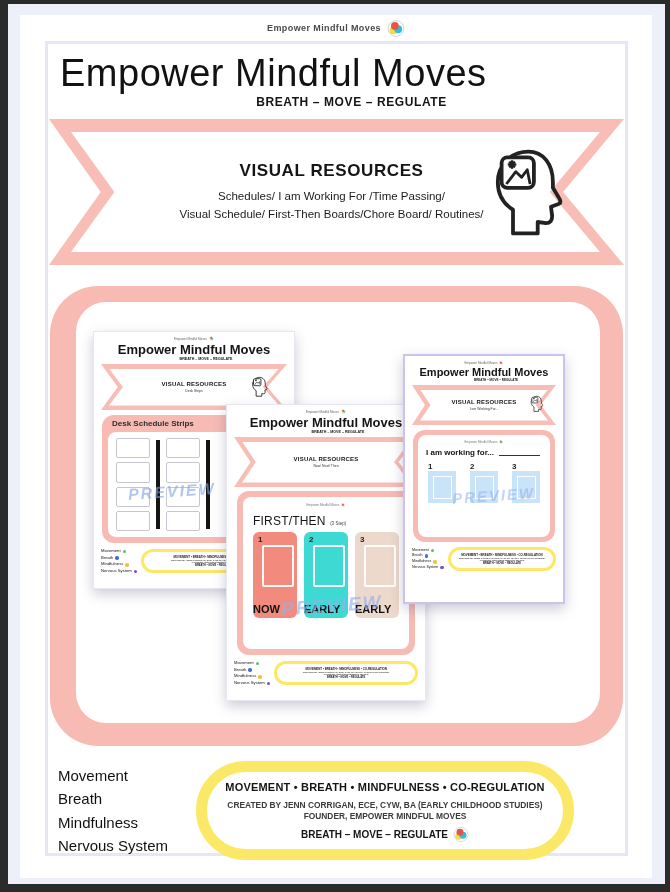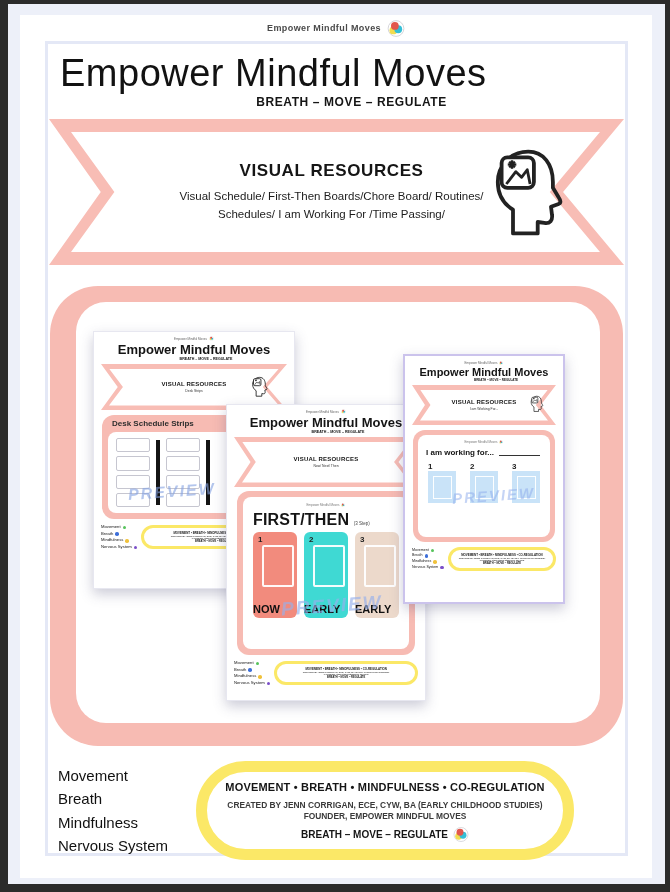--- a/index.html
+++ b/index.html
@@ -51,34 +51,34 @@
   .ribbon-mini .ribbon-content { padding:0 26px; }
   .ribbon-mini .banner-title { font-size:6px; margin-bottom:2px; letter-spacing:.2px; }
   .ribbon-mini .banner-sub { font-size:3.4px; color:#333; }
   .head-icon-s1 { position:absolute; right:16px; top:12px; }
   .head-icon-s3 { position:absolute; right:10px; top:10px; }
 
   .s-ring { position:relative; background:#f7bbb3; border-radius:12px; }
   .s-ring-inner { position:absolute; background:#fff; border-radius:8px; overflow:hidden; }
 
   
-  .s1-ring { margin:5px 8px 0; height:104px; }
+  .s1-ring { margin:5px 8px 0; height:128px; }
   .s1-heading { position:absolute; left:10px; top:4px; font-size:8px; font-weight:600; color:#2e2e2e; z-index:2; }
   .s1-inner { left:6px; right:6px; top:17px; bottom:6px; display:flex; gap:6px; padding:6px 8px; }
   .s1-col { width:34px; display:flex; flex-direction:column; gap:4px; }
   .s1-box { flex:1; background:#fff; border:1px solid #c6c6d0; border-radius:2px; }
   .s1-bar { width:4px; background:#141414; margin:2px 0; }
 
   
   .s2-ring { margin:4px 10px 0; height:164px; }
   .s2-inner { inset:6px; padding:4px 6px 0; }
   .s2-brandline { display:flex; align-items:center; justify-content:center; gap:2px; height:8px; }
   .s2-brandline span { font-size:3px; color:#777; }
   .s2-head { margin:2px 0 3px 4px; }
-  .s2-head .ft { font-size:16px; font-weight:700; letter-spacing:.2px; }
+  .s2-head .ft { font-size:12px; font-weight:400; letter-spacing:.2px; }
   .s2-head .ft-sub { font-size:4.5px; color:#444; }
   .cards { display:flex; gap:7px; padding:0 4px; }
   .card { width:47px; height:86px; border-radius:6px; position:relative; padding:3px 0 0 5px; }
   .card-now { background:#f28b7d; } .card-next { background:#3fd9d3; } .card-then { background:#ecd9cb; }
   .card-num { font-size:8px; font-weight:600; color:#222; }
   .card-sq { margin:1px auto 0; width:32px; height:42px; border:2px solid rgba(255,255,255,.95); border-radius:2px; }
   .card-label { position:absolute; left:0; bottom:3px; width:100%; text-align:left; font-size:11px; font-weight:700; color:#111; }
 
   
   .s3-ring { margin:5px 8px 0; height:112px; }
@@ -160,22 +160,22 @@
       <div class="hero">
         <div class="hero-title">Empower Mindful Moves</div>
         <div class="hero-tagline">BREATH – MOVE – REGULATE</div>
       </div>
 
       <div class="ribbon">
         <div class="ribbon-band"></div>
         <div class="ribbon-hole"></div>
         <div class="ribbon-content">
           <div class="banner-title">VISUAL RESOURCES</div>
+          <div class="banner-line">Schedules/ I am Working For /Time Passing/</div>
           <div class="banner-line">Visual Schedule/ First-Then Boards/Chore Board/ Routines/</div>
-          <div class="banner-line">Schedules/ I am Working For /Time Passing/</div>
         </div>
         <svg class="head-icon-main" width="92" height="95">
             <use href="#sym-head"></use>
           </svg>
       </div>
 
       <div class="showcase">
         <div class="showcase-inner"></div>
 
         <div class="sheet sheet1">

